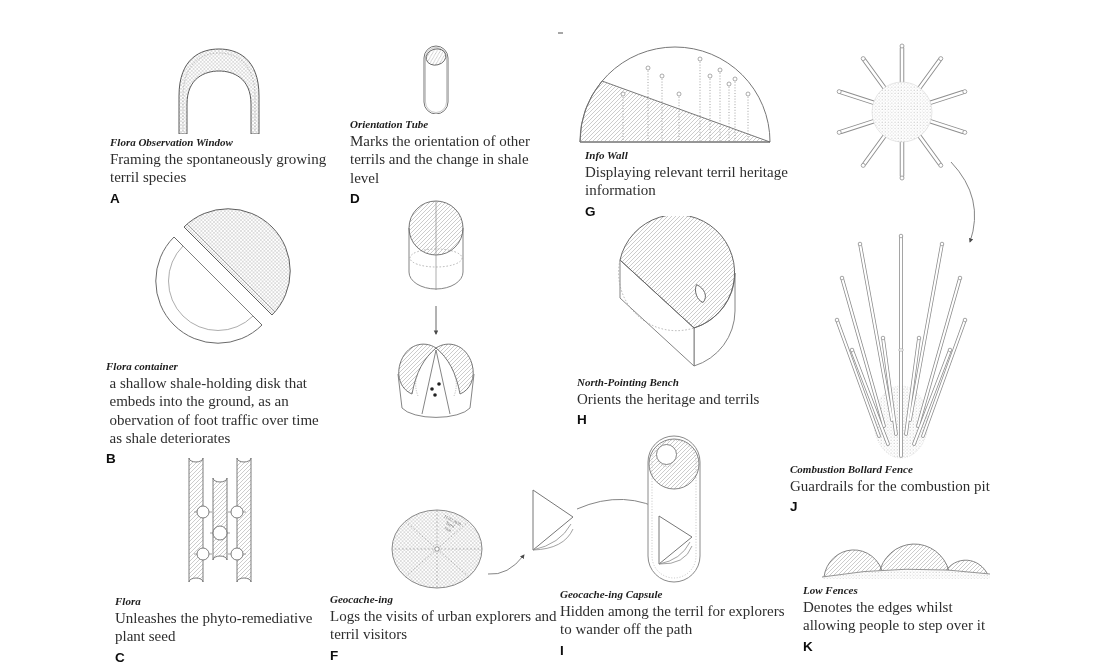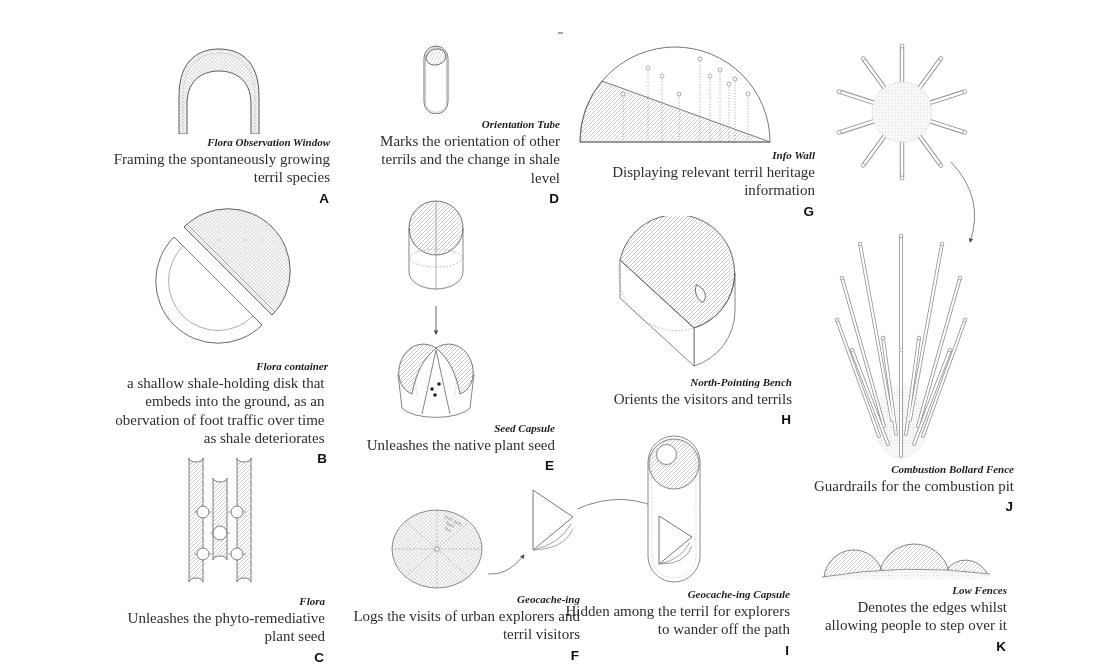--- a/index.html
+++ b/index.html
@@ -1,21 +1,21 @@
 <!DOCTYPE html>
 <html><head>
 <meta charset="utf-8">
 <style>
   html,body{margin:0;padding:0;background:#fff;}
   #canvas{
     position:relative;width:1114px;height:668px;background:#ffffff;
     font-family:"Liberation Serif",serif;overflow:hidden;color:#2e2e2e;
   }
   .illus{position:absolute;}
-  .cap{position:absolute;text-align:right;}
+  .cap{position:absolute;text-align:left;}
   .cap .t{font-style:italic;font-weight:700;font-size:11px;color:#1c1c1c;line-height:1.2;}
   .cap .d{font-size:15px;color:#2e2e2e;line-height:1.22;margin-top:1px;}
   .cap .l{margin-top:4px;font-family:"Liberation Sans",sans-serif;font-weight:900;
           font-size:13.5px;letter-spacing:1px;color:#0e0e0e;}
   .cap-b .d{max-width:215px;margin-left:auto;margin-right:auto;}
   #stray-dash{position:absolute;left:558px;top:32px;width:5px;height:1.5px;background:#a6a6a6;}
   svg{display:block;}
 </style>
 </head>
 <body>
@@ -263,41 +263,36 @@
     <div class="d">Unleashes the phyto-remediative plant seed</div>
     <div class="l">C</div>
   </div>
 
   <div class="cap" style="left:350px;top:118px;width:210px">
     <div class="t">Orientation Tube</div>
     <div class="d">Marks the orientation of other terrils and the change in shale level</div>
     <div class="l">D</div>
   </div>
 
-  <div class="cap" style="left:355px;top:422px;width:200px">
-    <div class="t">Seed Capsule</div>
-    <div class="d">Unleashes the native plant seed</div>
-    <div class="l">E</div>
-  </div>
 
   <div class="cap" style="left:330px;top:593px;width:250px">
     <div class="t">Geocache-ing</div>
     <div class="d">Logs the visits of urban explorers and terril visitors</div>
     <div class="l">F</div>
   </div>
 
   <div class="cap" style="left:585px;top:149px;width:230px">
     <div class="t">Info Wall</div>
     <div class="d">Displaying relevant terril heritage information</div>
     <div class="l">G</div>
   </div>
 
   <div class="cap" style="left:577px;top:376px;width:215px">
     <div class="t">North-Pointing Bench</div>
-    <div class="d">Orients the visitors and terrils</div>
+    <div class="d">Orients the heritage and terrils</div>
     <div class="l">H</div>
   </div>
 
   <div class="cap" style="left:560px;top:588px;width:230px">
     <div class="t">Geocache-ing Capsule</div>
     <div class="d">Hidden among the terril for explorers to wander off the path</div>
     <div class="l">I</div>
   </div>
 
   <div class="cap" style="left:803px;top:584px;width:204px">

